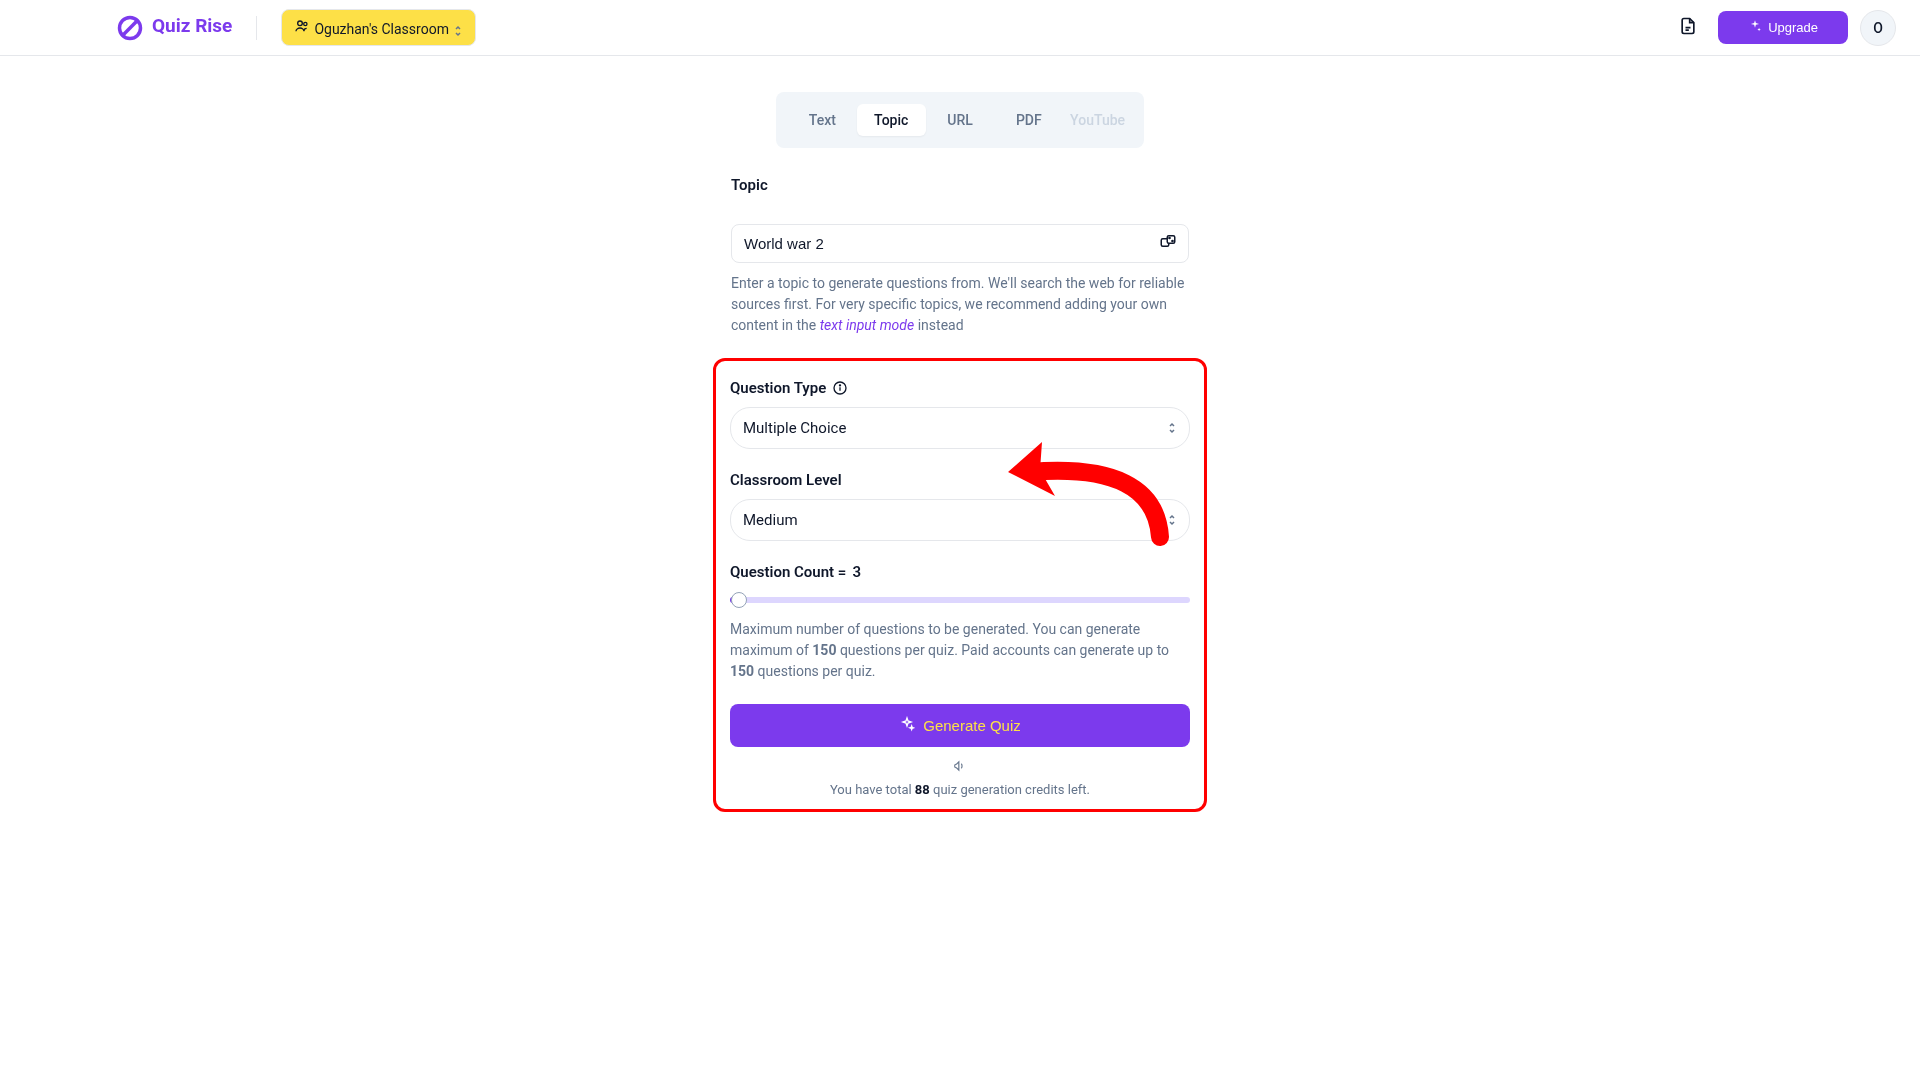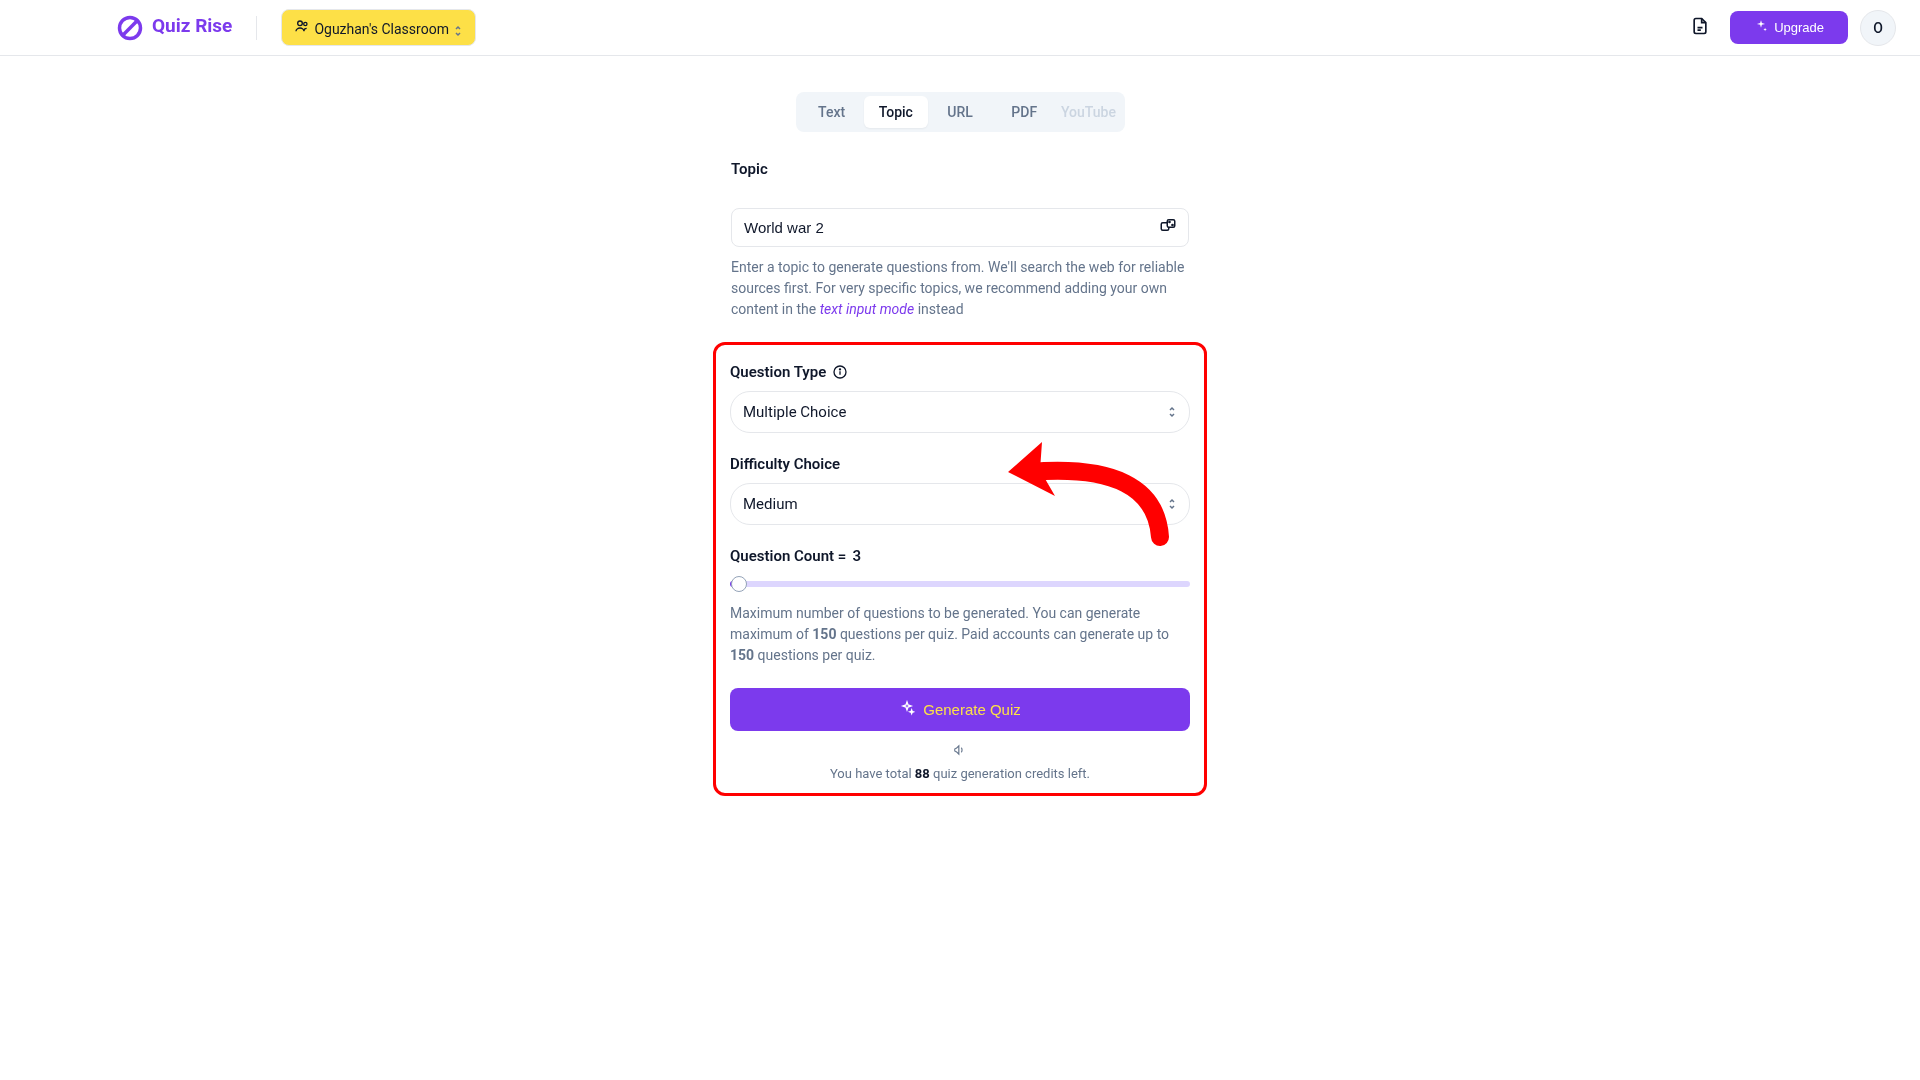--- a/index.html
+++ b/index.html
@@ -67,21 +67,21 @@
       align-items: center;
       justify-content: center;
       cursor: pointer;
       background: #fff;
     }
     .upgrade-btn {
       background: #7c3aed;
       color: #fff;
       border: none;
       border-radius: 8px;
-      padding: 8px 24px;
+      padding: 8px 30px;
       font-size: 13px;
       font-weight: 500;
       cursor: pointer;
       display: flex;
       align-items: center;
       gap: 6px;
     }
     .avatar {
       width: 36px;
       height: 36px;
@@ -96,22 +96,22 @@
     }
     .main {
       max-width: 458px;
       margin: 0 auto;
       padding-top: 36px;
     }
     .tabs {
       display: flex;
       background: #f1f5f9;
       border-radius: 8px;
-      padding: 4px;
-      width: 329px;
+      padding: 12px;
+      width: 368px;
       margin: 0 auto 28px;
     }
     .tab {
       flex: 1;
       padding: 8px 0;
       text-align: center;
       border-radius: 6px;
       cursor: pointer;
       font-weight: 500;
       color: #64748b;
@@ -362,21 +362,21 @@
         <span>Multiple Choice</span>
         <span class="chevron-sort">
           <svg width="10" height="12" viewBox="0 0 10 12" fill="none" stroke="#64748b" stroke-width="1.5">
               <path d="M3 4l2-2 2 2M3 8l2 2 2-2"></path>
             </svg>
         </span>
       </div>
     </div>
 
     <div class="section-sp">
-      <div class="field-label">Difficulty Choice</div>
+      <div class="field-label">Classroom Level</div>
       <div class="select-box">
         <span>Medium</span>
         <span class="chevron-sort">
           <svg width="10" height="12" viewBox="0 0 10 12" fill="none" stroke="#64748b" stroke-width="1.5">
               <path d="M3 4l2-2 2 2M3 8l2 2 2-2"></path>
             </svg>
         </span>
       </div>
     </div>
 

